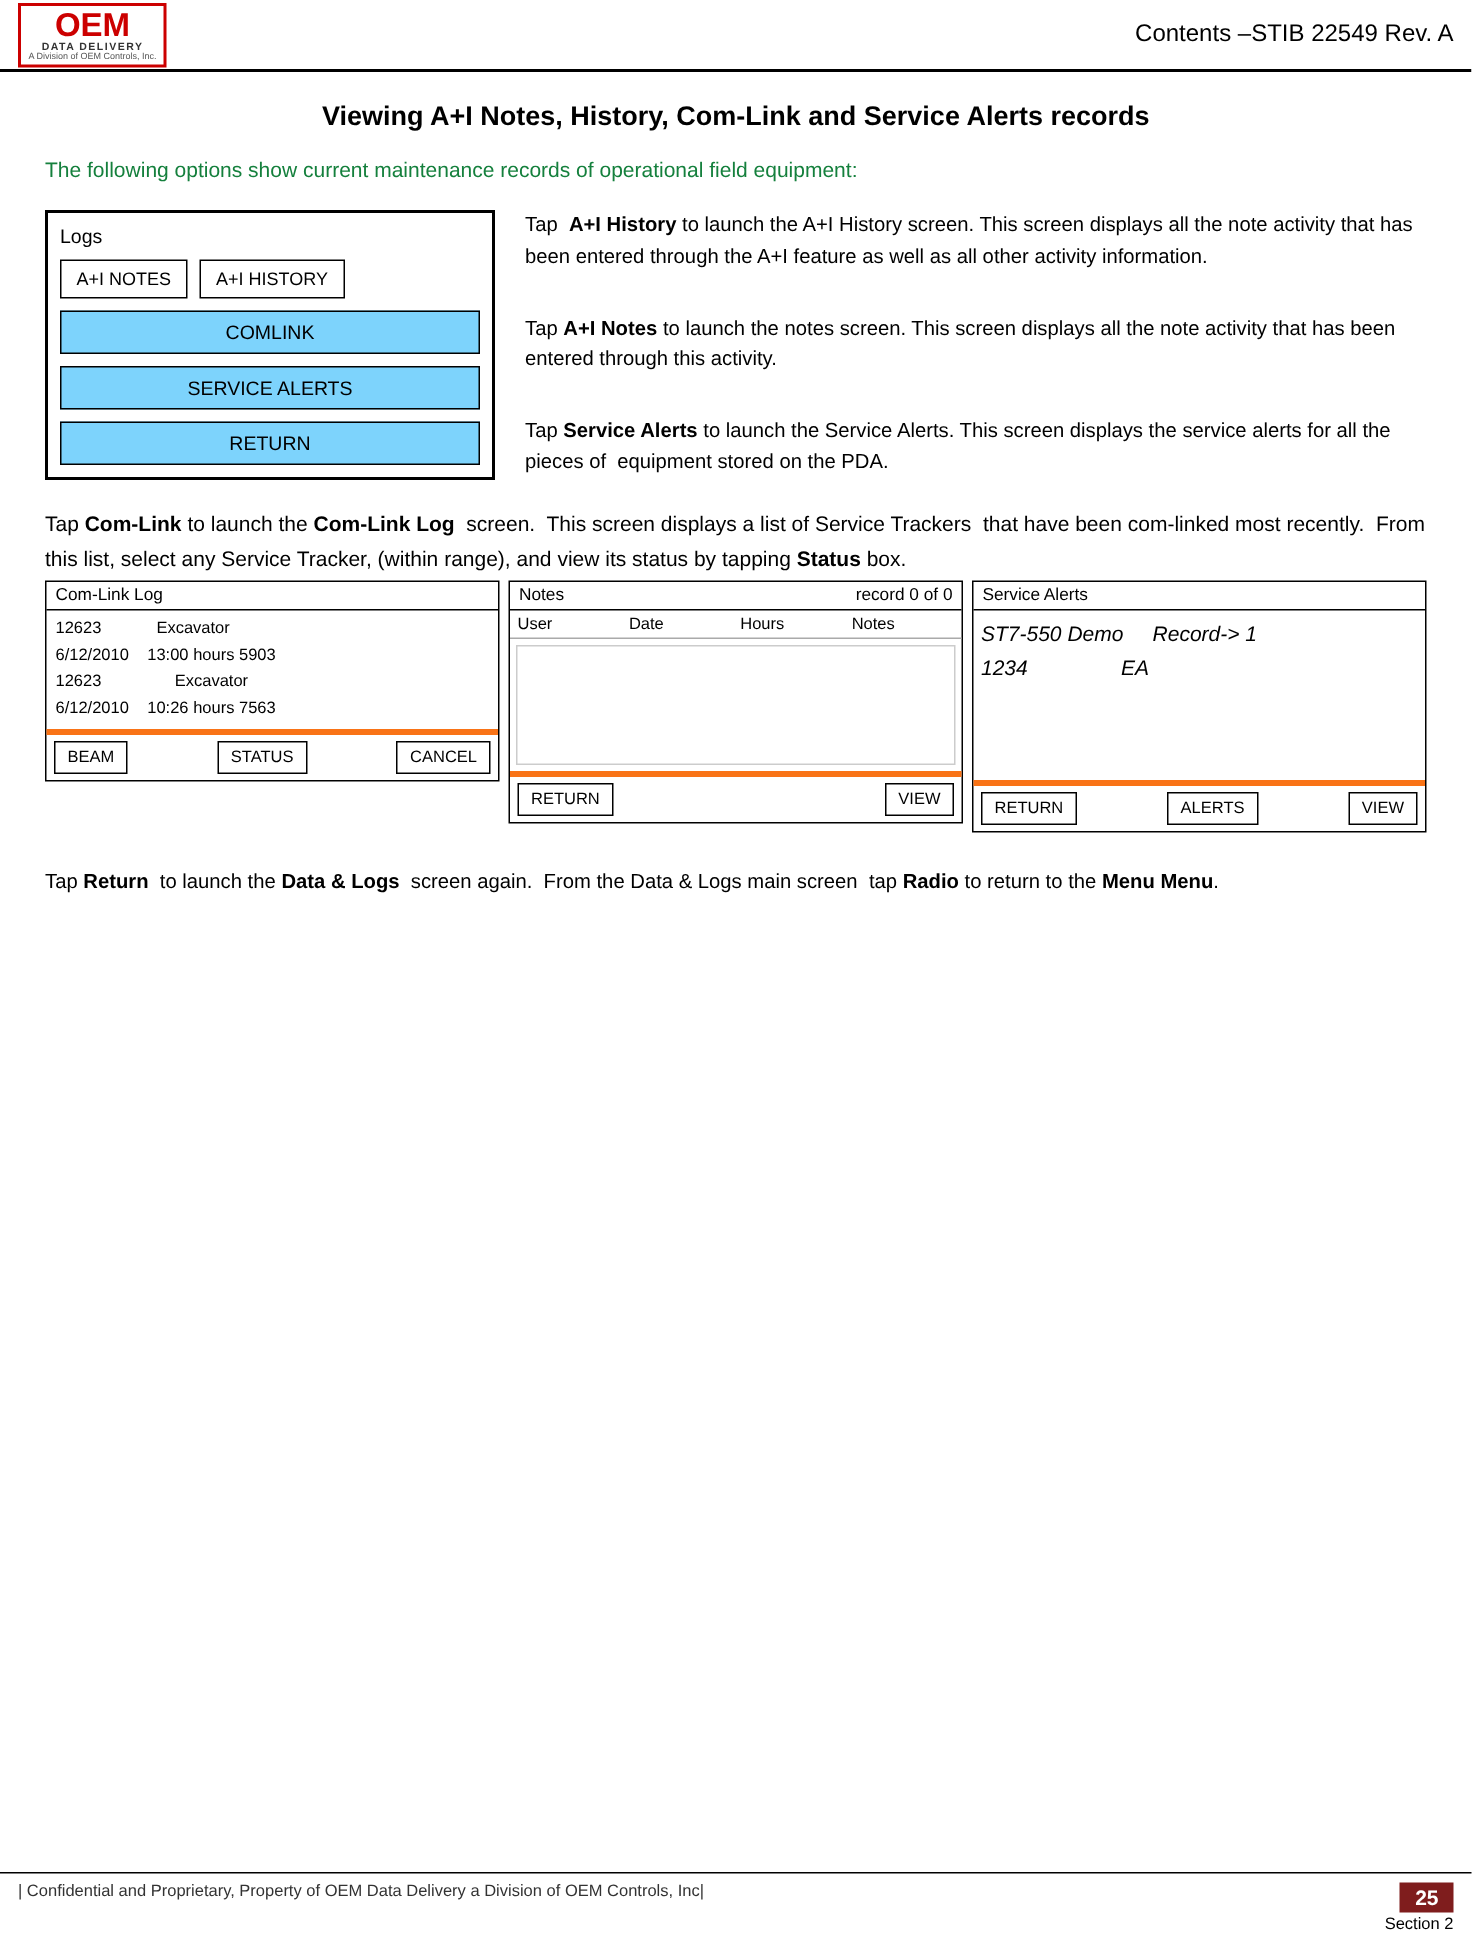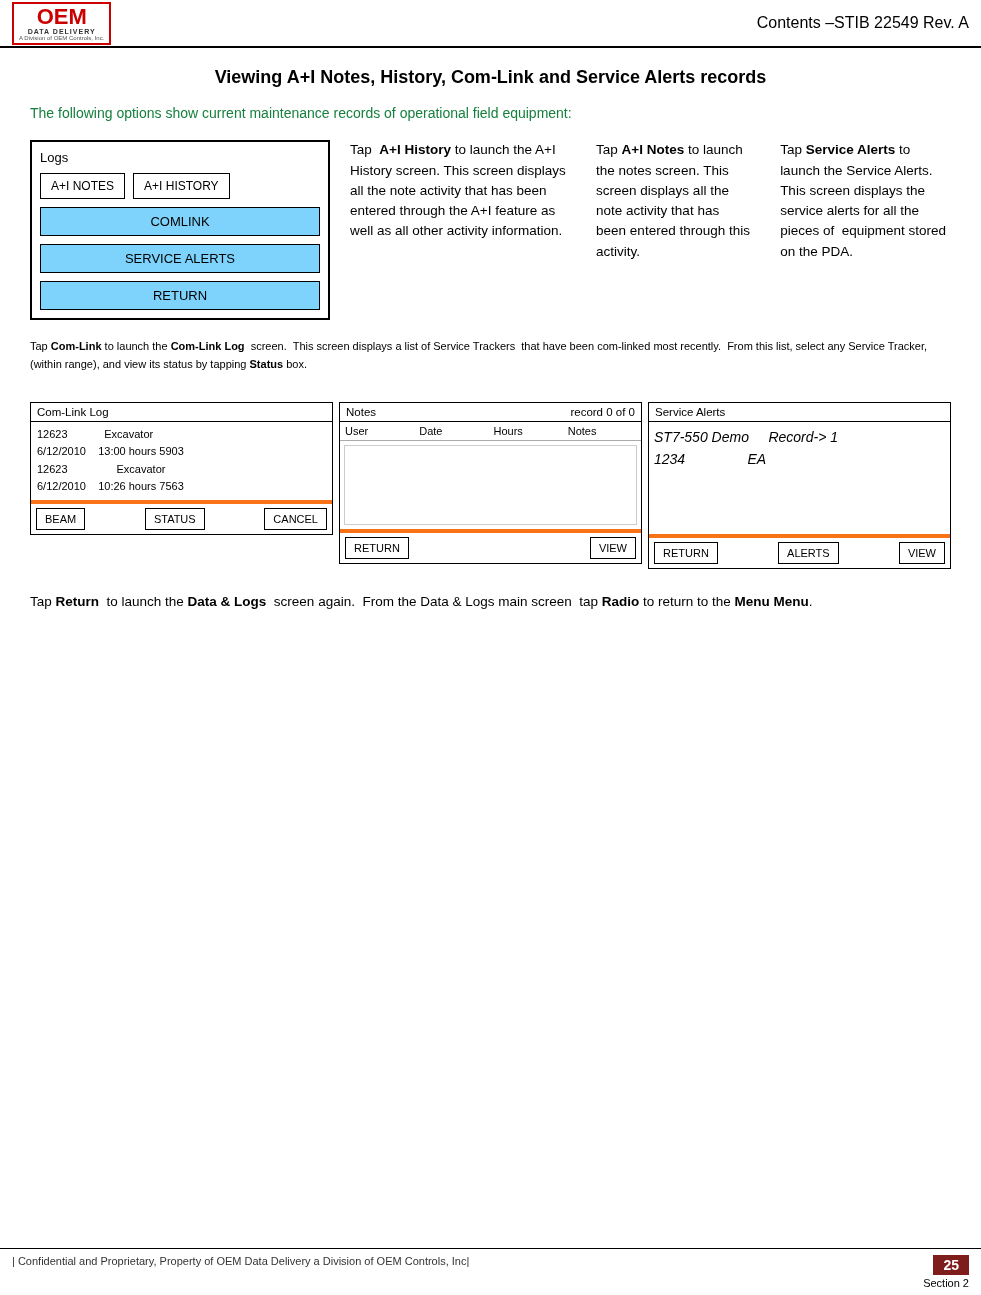--- a/index.html
+++ b/index.html
@@ -117,36 +117,36 @@
       font-size: 13px;
       cursor: pointer;
       text-align: center;
       font-family: Arial, sans-serif;
       width: 100%;
     }
 
     .description-col {
       flex: 1;
       display: flex;
-      flex-direction: row;
+      flex-direction: column;
       gap: 28px;
     }
     .description-para {
       font-size: 13.5px;
       line-height: 1.5;
     }
     .description-para b {
       font-weight: bold;
     }
 
     
     .middle-para {
-      font-size: 11px;
+      font-size: 14px;
       line-height: 1.6;
-      margin-bottom: 28px;
+      margin-bottom: 4px;
     }
     .middle-para b { font-weight: bold; }
 
     
     .screens-row {
       display: flex;
       gap: 6px;
       margin-bottom: 22px;
       align-items: flex-start;
     }

